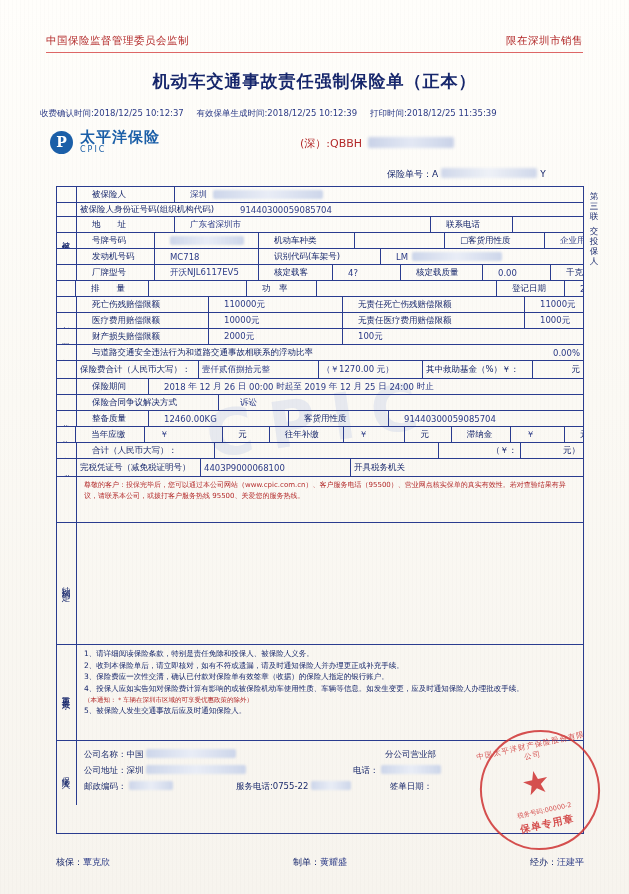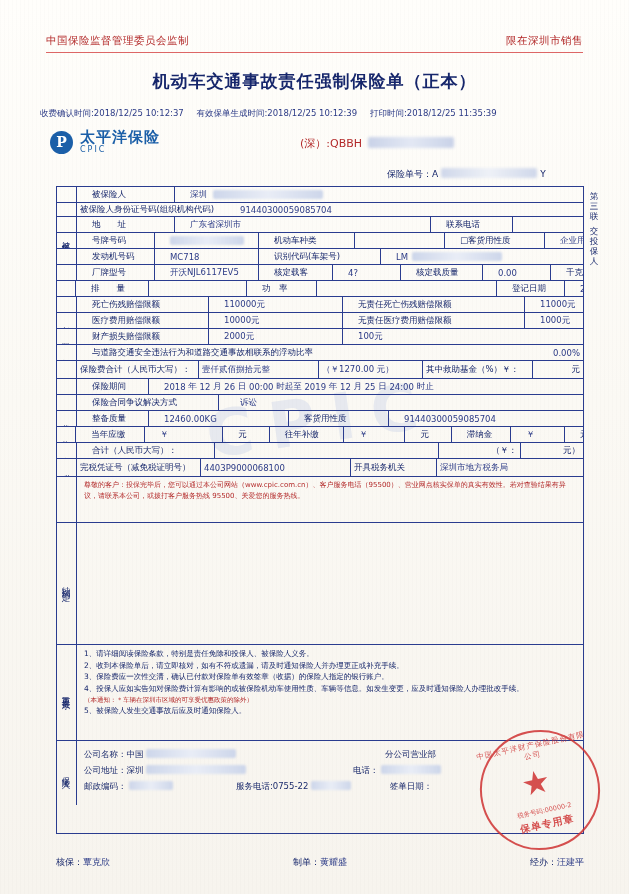--- a/index.html
+++ b/index.html
@@ -354,21 +354,20 @@
       <div class="cell val" style="flex:1;"></div>
       <div class="cell lbl" style="width:70px;justify-content:flex-end;">（￥：</div>
       <div class="cell lbl" style="width:50px;justify-content:flex-end;">元）</div>
     </div>
 
     <div class="row r18">
       <div class="cell side" style="width:20px;border-right:1px solid #2a3c8f;">税</div>
       <div class="cell lbl" style="width:124px;">完税凭证号（减免税证明号）</div>
       <div class="cell val" style="width:150px;">4403P9000068100</div>
       <div class="cell lbl" style="width:86px;">开具税务机关</div>
-      <div class="cell val" style="flex:1;">深圳市地方税务局</div>
     </div>
 
     <div class="row" style="height:46px;">
       <div class="cell" style="width:20px;border-right:1px solid #2a3c8f;"></div>
       <div class="cell" style="flex:1;align-items:flex-start;">
         <div class="notice">尊敬的客户：投保完毕后，您可以通过本公司网站（www.cpic.com.cn）、客户服务电话（95500）、营业网点核实保单的真实有效性。若对查验结果有异议，请联系本公司，或拨打客户服务热线 95500、关爱您的服务热线。</div>
       </div>
     </div>
 
     <div class="row" style="height:122px;">

